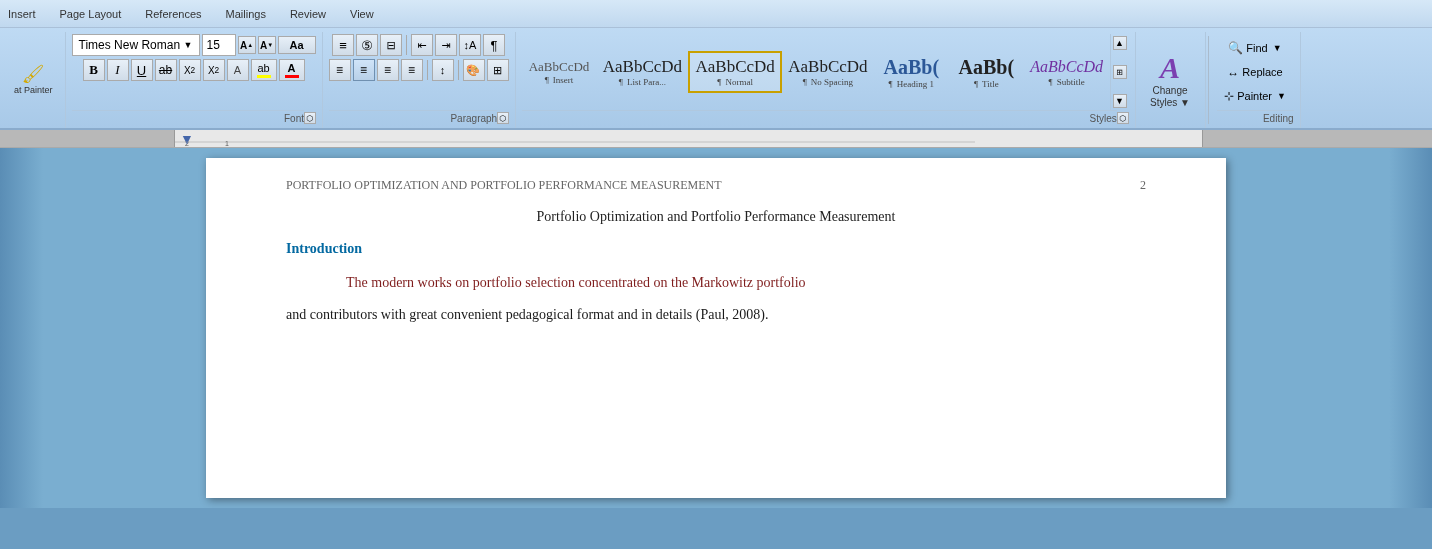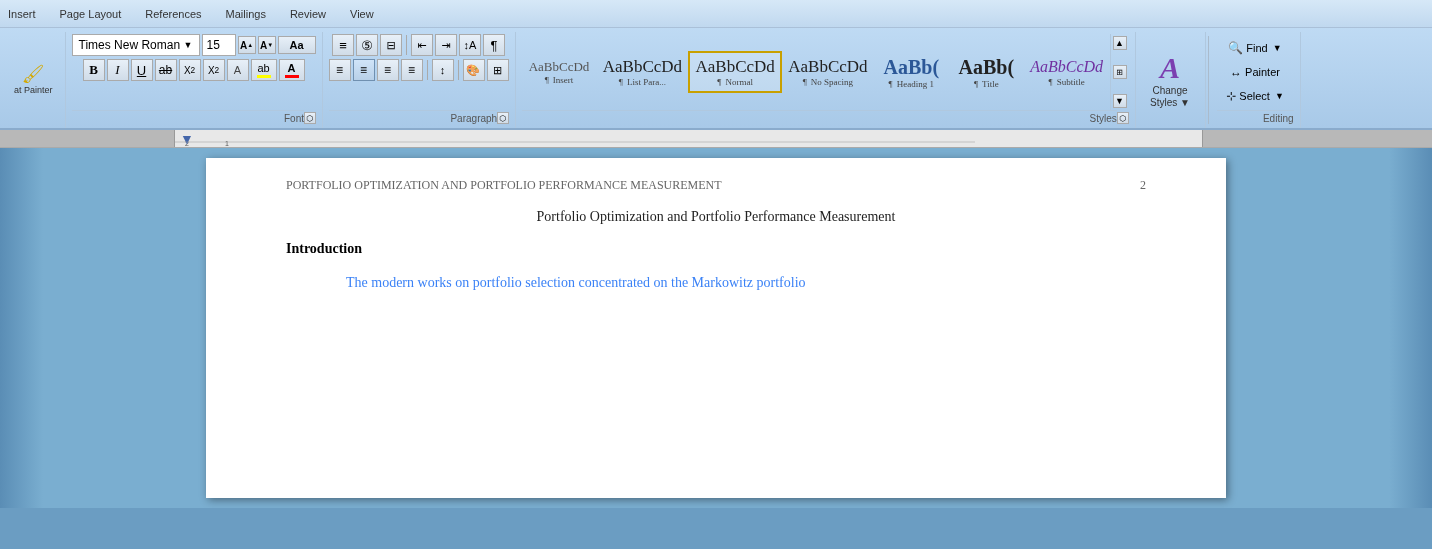--- a/index.html
+++ b/index.html
@@ -285,29 +285,29 @@
       font-family: 'Times New Roman', Times, serif;
       font-size: 14px;
       margin-bottom: 16px;
       color: #222;
     }
 
     .doc-section-heading {
       font-family: 'Times New Roman', Times, serif;
       font-size: 14px;
       font-weight: bold;
-      color: #000000;
+      color: #0369a1;
       margin-bottom: 12px;
     }
 
     .doc-paragraph {
       font-family: 'Times New Roman', Times, serif;
       font-size: 14px;
       line-height: 2;
-      color: #3b82f6;
+      color: #7f1d1d;
       text-indent: 60px;
       margin-bottom: 4px;
     }
 
     .doc-paragraph-continuation {
       font-family: 'Times New Roman', Times, serif;
       font-size: 14px;
       line-height: 2;
       color: #1a1a1a;
       margin-bottom: 0;
@@ -599,25 +599,25 @@
 
     <div class="ribbon-group editing-group" style="min-width:90px;">
       <div class="ribbon-controls" style="flex-direction:column; gap:2px; flex:1; justify-content:center;">
         <div class="edit-btn">
           <span style="font-size:12px;">🔍</span>
           <span>Find</span>
           <span style="font-size:9px; margin-left:2px;">▼</span>
         </div>
         <div class="edit-btn">
           <span style="font-size:12px;">↔</span>
-          <span>Painter</span>
+          <span>Replace</span>
         </div>
         <div class="edit-btn">
           <span style="font-size:12px;">⊹</span>
-          <span>Select</span>
+          <span>Painter</span>
           <span style="font-size:9px; margin-left:2px;">▼</span>
         </div>
       </div>
       <div class="group-bottom">
         <span class="ribbon-group-label">Editing</span>
       </div>
     </div>
   </div>
 </div>
 
@@ -647,14 +647,17 @@
     </div>
     <div class="doc-title">
       <span>Portfolio Optimization and Portfolio Performance Measurement</span>
     </div>
     <div class="doc-section-heading">
       <span>Introduction</span>
     </div>
     <p class="doc-paragraph">
       <span>The modern works on portfolio selection concentrated on the Markowitz portfolio</span>
     </p>
+    <p class="doc-paragraph-continuation">
+      <span>and contributors with great convenient pedagogical format and in details (Paul, 2008).</span>
+    </p>
   </div>
 </div>
 
 </body></html>

